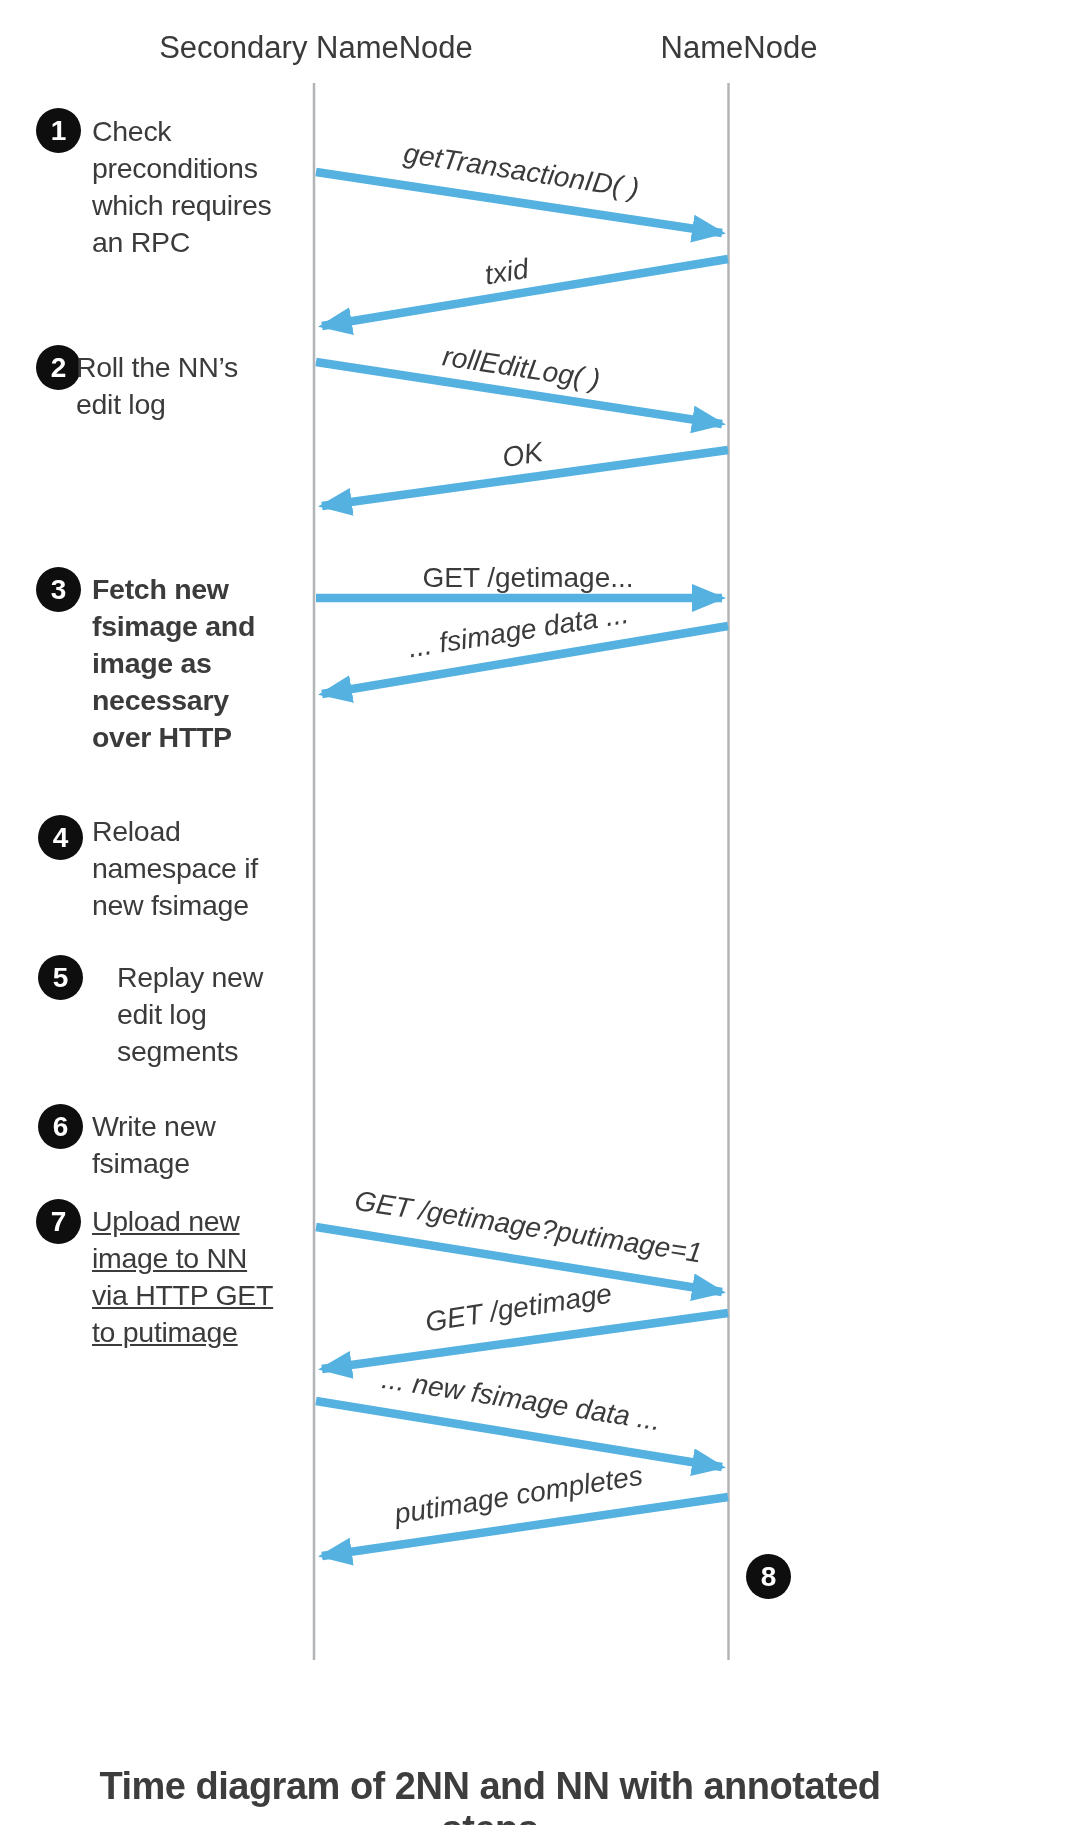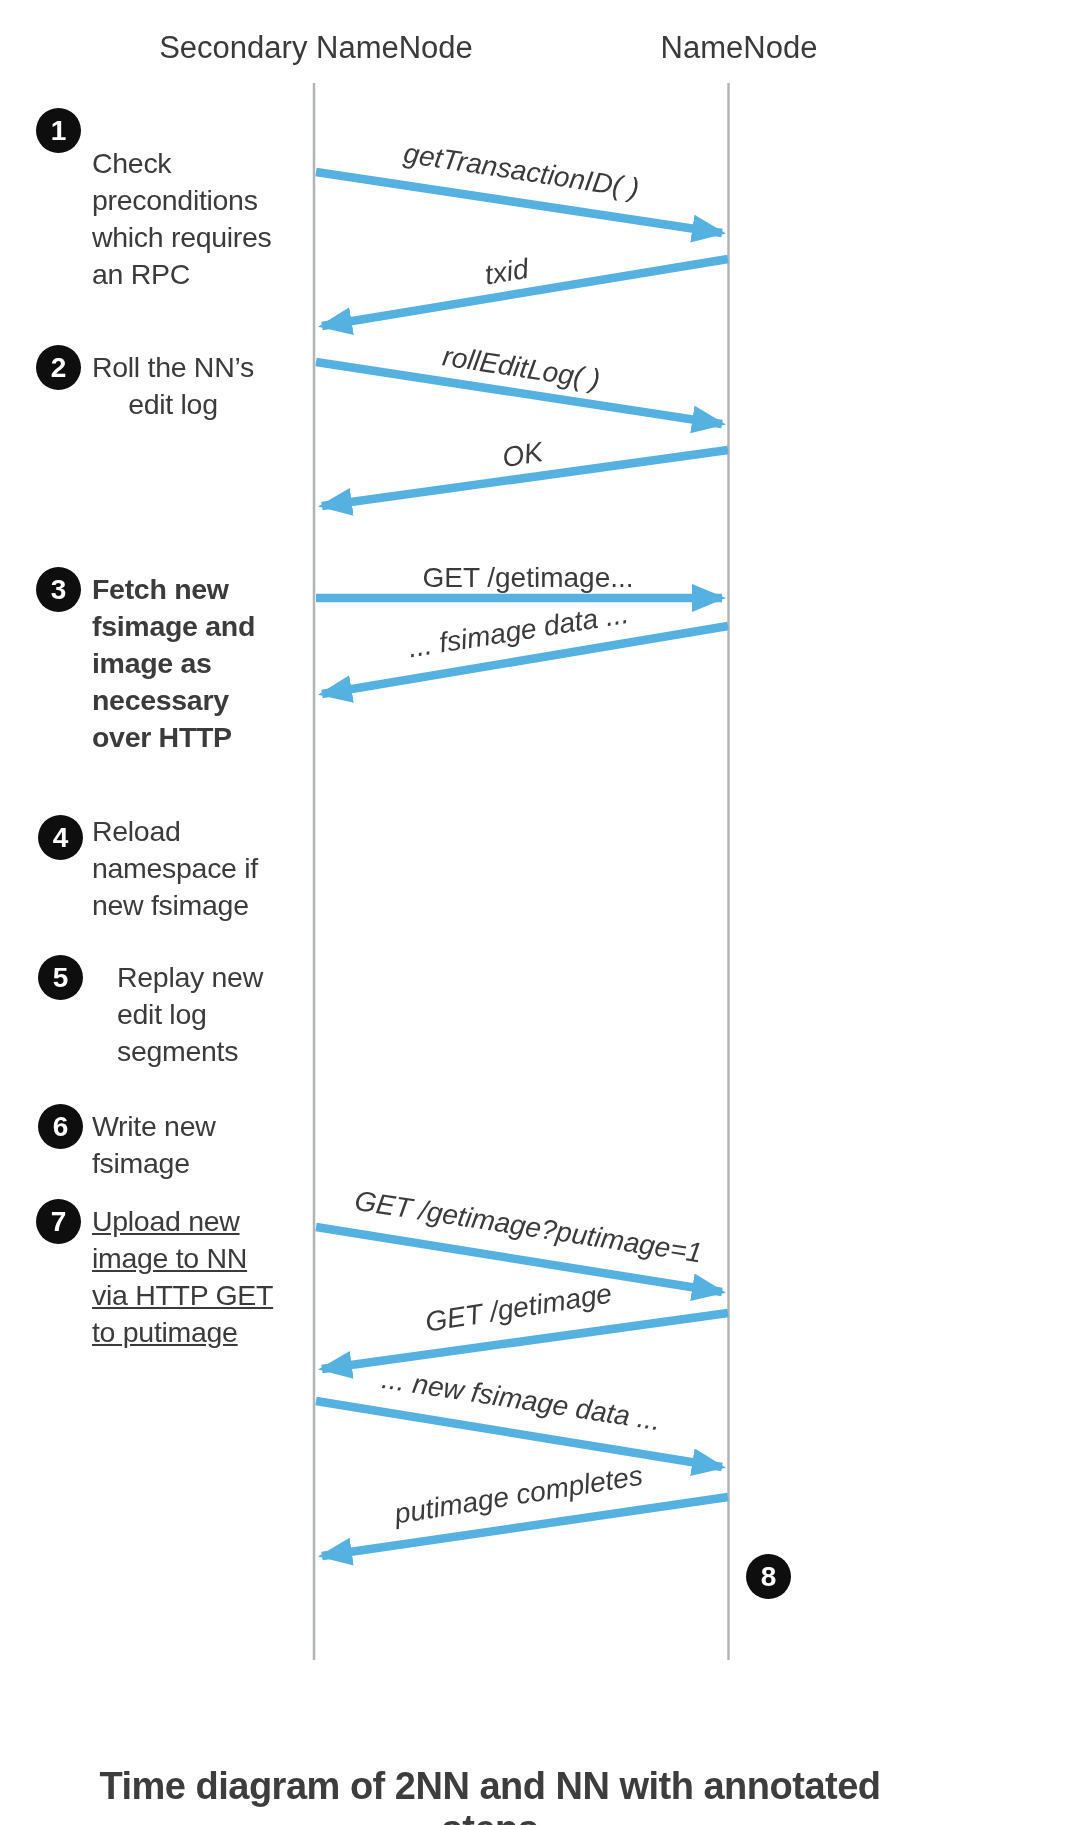--- a/index.html
+++ b/index.html
@@ -100,28 +100,28 @@
 
   <div class="badge" style="left:36px;top:108px;">1</div>
   <div class="badge" style="left:36px;top:345px;">2</div>
   <div class="badge" style="left:36px;top:567px;">3</div>
   <div class="badge" style="left:38px;top:815px;">4</div>
   <div class="badge" style="left:38px;top:955px;">5</div>
   <div class="badge" style="left:38px;top:1104px;">6</div>
   <div class="badge" style="left:36px;top:1199px;">7</div>
   <div class="badge" style="left:746px;top:1554px;">8</div>
 
-  <div class="step-text" style="left:92px;top:113px;margin-top:32px;">
+  <div class="step-text" style="left:92px;top:113px;">
     <div>Check</div>
     <div>preconditions</div>
     <div>which requires</div>
     <div>an RPC</div>
   </div>
 
-  <div class="step-text" style="left:92px;top:349px;text-align:center;">
+  <div class="step-text" style="left:76px;top:349px;">
     <div>Roll the NN’s</div>
     <div>edit log</div>
   </div>
 
   <div class="step-text" style="left:92px;top:571px;font-weight:bold;">
     <div>Fetch new</div>
     <div>fsimage and</div>
     <div>image as</div>
     <div>necessary</div>
     <div>over HTTP</div>

